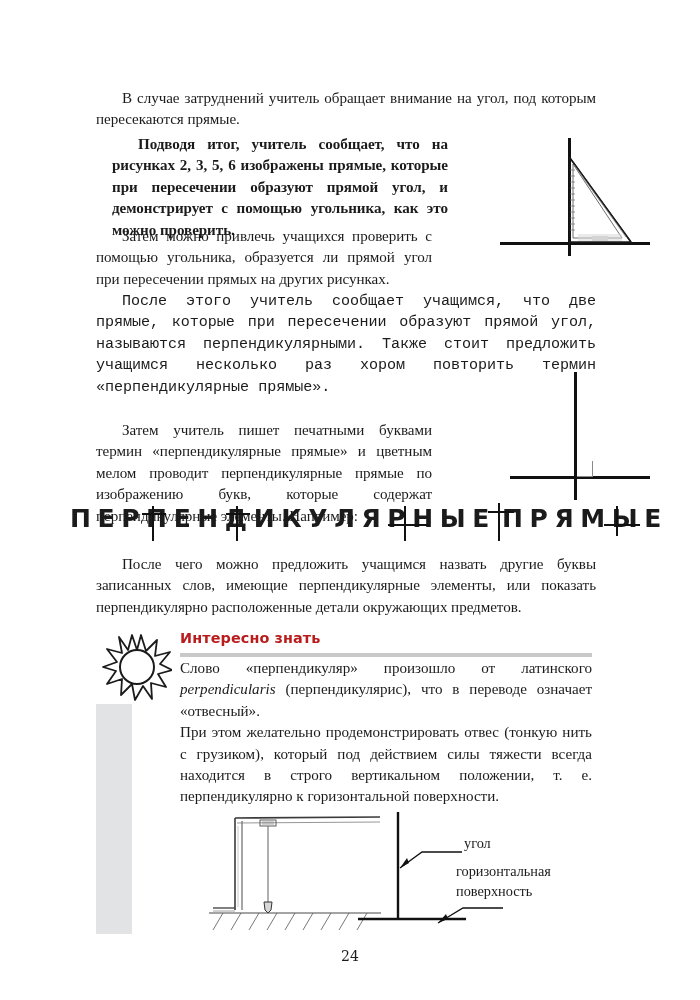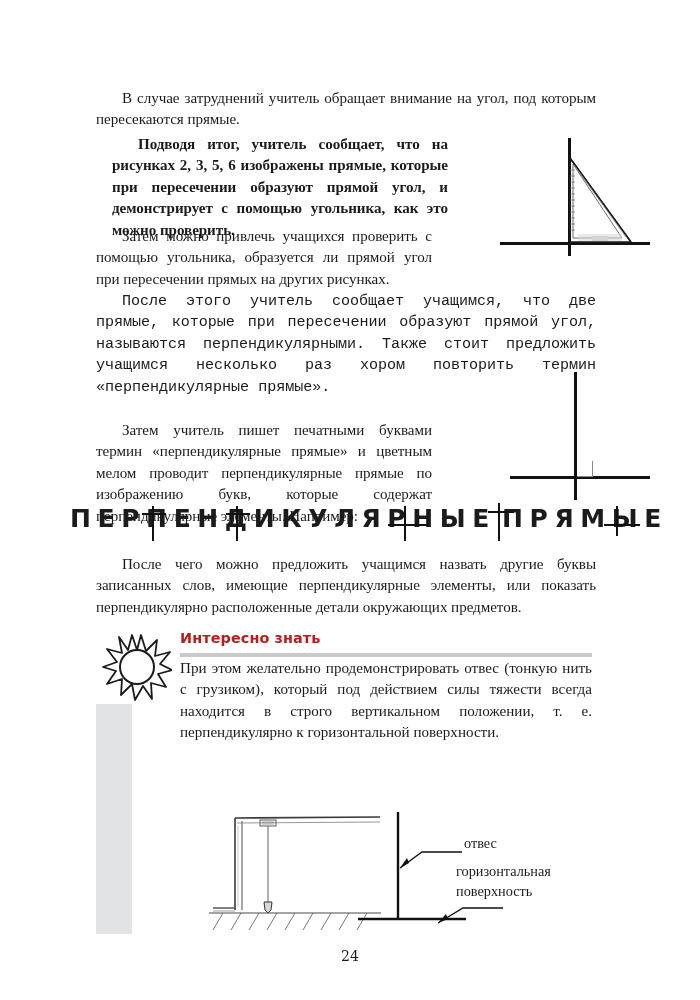--- a/index.html
+++ b/index.html
@@ -235,20 +235,21 @@
       <path d="M35 18 L39 3 L44 19 L55 8 L53 24 L68 20 L58 32 L70 38 L56 42
                L64 55 L49 51 L50 67 L41 54 L33 68 L30 52 L19 63 L20 47
                L5 52 L14 39 L1 35 L15 30 L5 17 L20 21 L17 5 L26 18 L30 3 Z" fill="none" stroke="#1b1b1b" stroke-width="1.8" stroke-linejoin="round"></path>
     </svg>
 
     <div class="know-title">Интересно знать</div>
     <div class="know-rule"></div>
     <div class="greybar"></div>
 
     <div class="know-body">
+      <p><span>Слово «перпендикуляр» произошло от латинского </span><span class="lat">perpendicularis</span><span> (перпендикулярис), что в переводе означает «отвесный».</span></p>
       <p>При этом желательно продемонстрировать отвес (тонкую нить с грузиком), который под действием силы тяжести всегда находится в строго вертикальном положении, т. е. перпендикулярно к горизонтальной поверхности.</p>
     </div>
   </div>
 
   <div class="fig-plumb">
     <svg width="180" height="120" viewBox="0 0 180 120">
 
       <path d="M30 6 L175 5" stroke="#3a3a3a" stroke-width="1.6" fill="none"></path>
       <path d="M32 11 L175 10" stroke="#8a8a8a" stroke-width="0.9" fill="none"></path>
 
@@ -288,20 +289,20 @@
       <line x1="40" y1="4" x2="40" y2="112" stroke="#111" stroke-width="2.4"></line>
 
       <line x1="0" y1="111" x2="108" y2="111" stroke="#111" stroke-width="2.4"></line>
 
       <path d="M104 44 L64 44 L42 60" stroke="#111" stroke-width="1.3" fill="none"></path>
       <path d="M42 60 L51 55 L49 50 Z" fill="#111"></path>
 
       <path d="M145 100 L105 100 L80 115" stroke="#111" stroke-width="1.3" fill="none"></path>
       <path d="M80 115 L90 111 L88 106 Z" fill="#111"></path>
     </svg>
-    <div class="lbl" style="left:106px; top:26px;">отвес</div>
+    <div class="lbl" style="left:106px; top:26px;">угол</div>
     <div class="lbl" style="left:98px; top:54px;">горизонтальная</div>
     <div class="lbl" style="left:98px; top:74px;">поверхность</div>
   </div>
 
   <div class="pageno">24</div>
 
 </div>
 
 </body></html>

